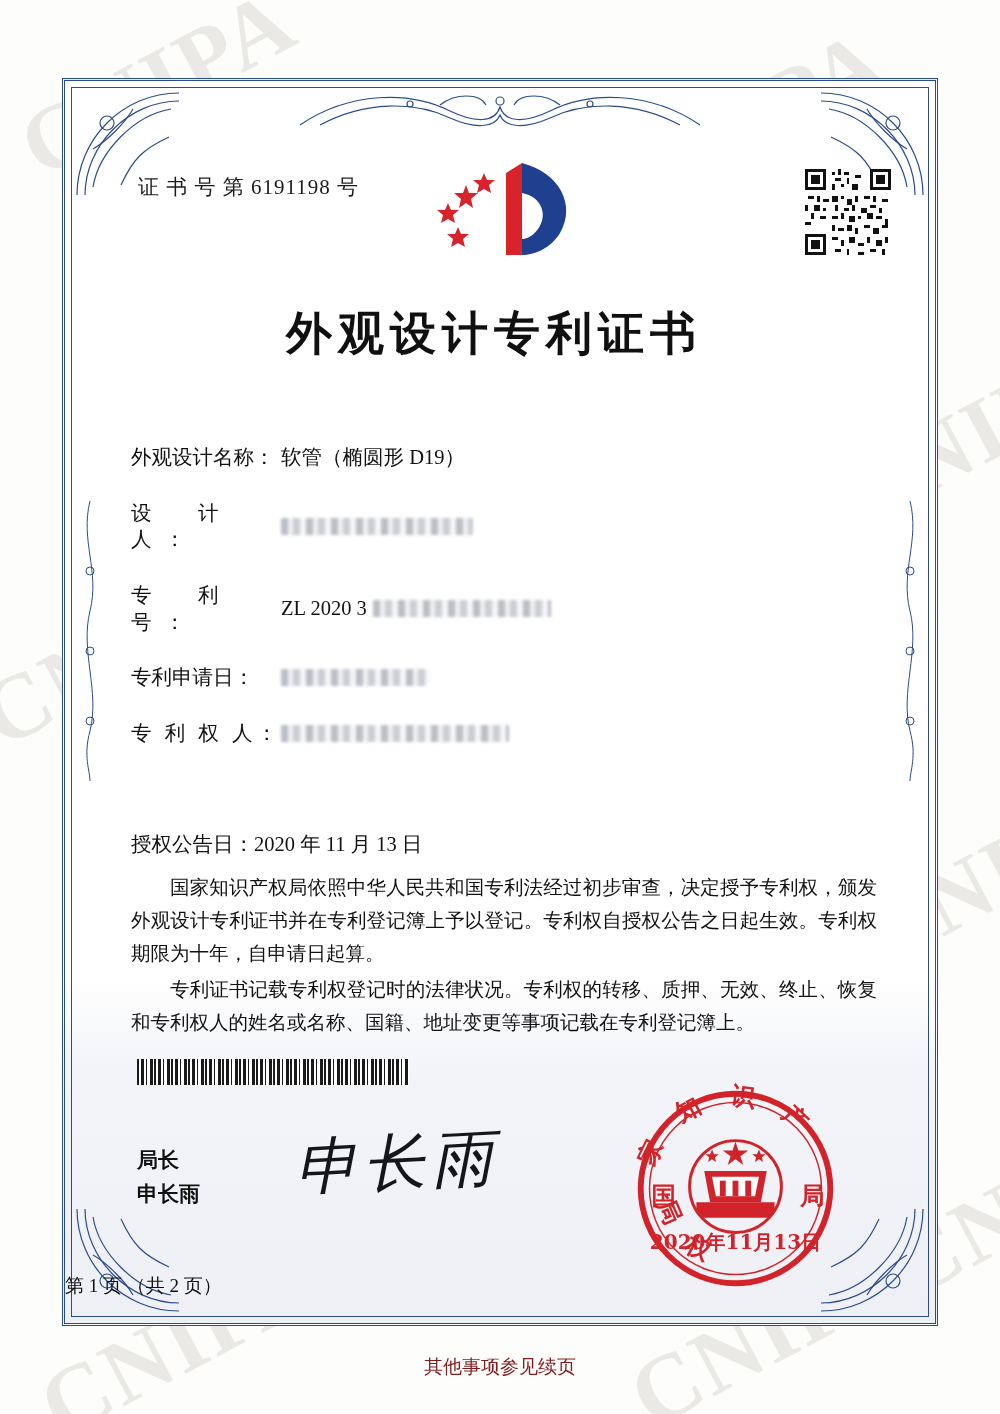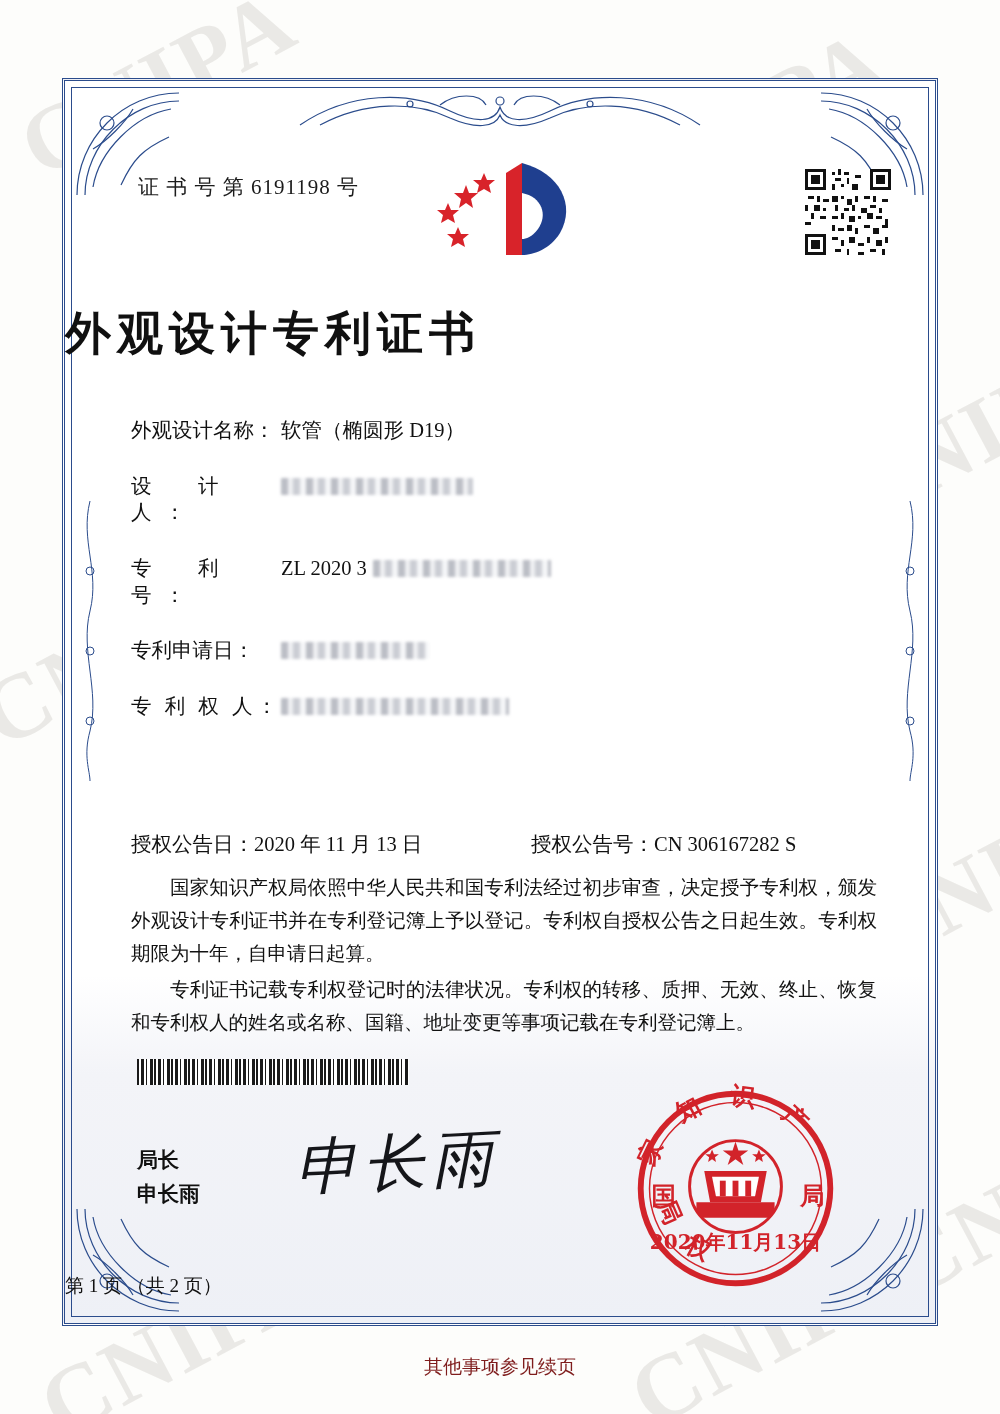--- a/index.html
+++ b/index.html
@@ -106,43 +106,45 @@
     top: 88px;
     width: 86px;
     height: 86px;
     z-index: 6;
     background: #fff;
   }
   .title {
     position: absolute;
     left: 0; right: 12px;
     top: 222px;
+    text-align: center;
     font-size: 46px;
     font-weight: bold;
     letter-spacing: 6px;
     color: #101010;
     z-index: 6;
     font-family: "DejaVu Serif", "Liberation Serif", serif;
   }
 
   
   .fields {
     position: absolute;
     left: 66px;
     right: 60px;
     top: 336px;
     z-index: 6;
   }
   .row {
     display: flex;
-    align-items: flex-start;
+    align-items: center;
     margin-bottom: 29px;
     font-size: 20.5px;
     color: #111;
     line-height: 1.3;
+    margin-top: 27px;
   }
   .row .lbl {
     width: 150px;
     flex: 0 0 150px;
     letter-spacing: 0;
   }
   .row .lbl.sp3 { letter-spacing: 13px; }
   .row .lbl.sp4 { letter-spacing: 4px; }
   .row .lbl.addr { letter-spacing: 0; }
   .row .val { flex: 1; }
@@ -468,23 +470,20 @@
         <div class="lbl sp4">专 利 权 人：</div>
         <div class="val"><span></span><span class="redacted w4"></span></div>
       </div>
     </div>
 
   <div class="fields" style="top:745px;">
     <div class="row-two">
       <div class="c1">
         <span>授权公告日：</span><span>2020 年 11 月 13 日</span>
       </div>
-      <div>
-        <span>授权公告号：</span><span>CN 306167282 S</span>
-      </div>
     </div>
   </div>
 
   <div class="paras" style="top:790px;" id="paras">
       <p>国家知识产权局依照中华人民共和国专利法经过初步审查，决定授予专利权，颁发外观设计专利证书并在专利登记簿上予以登记。专利权自授权公告之日起生效。专利权期限为十年，自申请日起算。</p>
       <p>专利证书记载专利权登记时的法律状况。专利权的转移、质押、无效、终止、恢复和专利权人的姓名或名称、国籍、地址变更等事项记载在专利登记簿上。</p>
     </div>
 
   <div class="barcode"></div>
 

